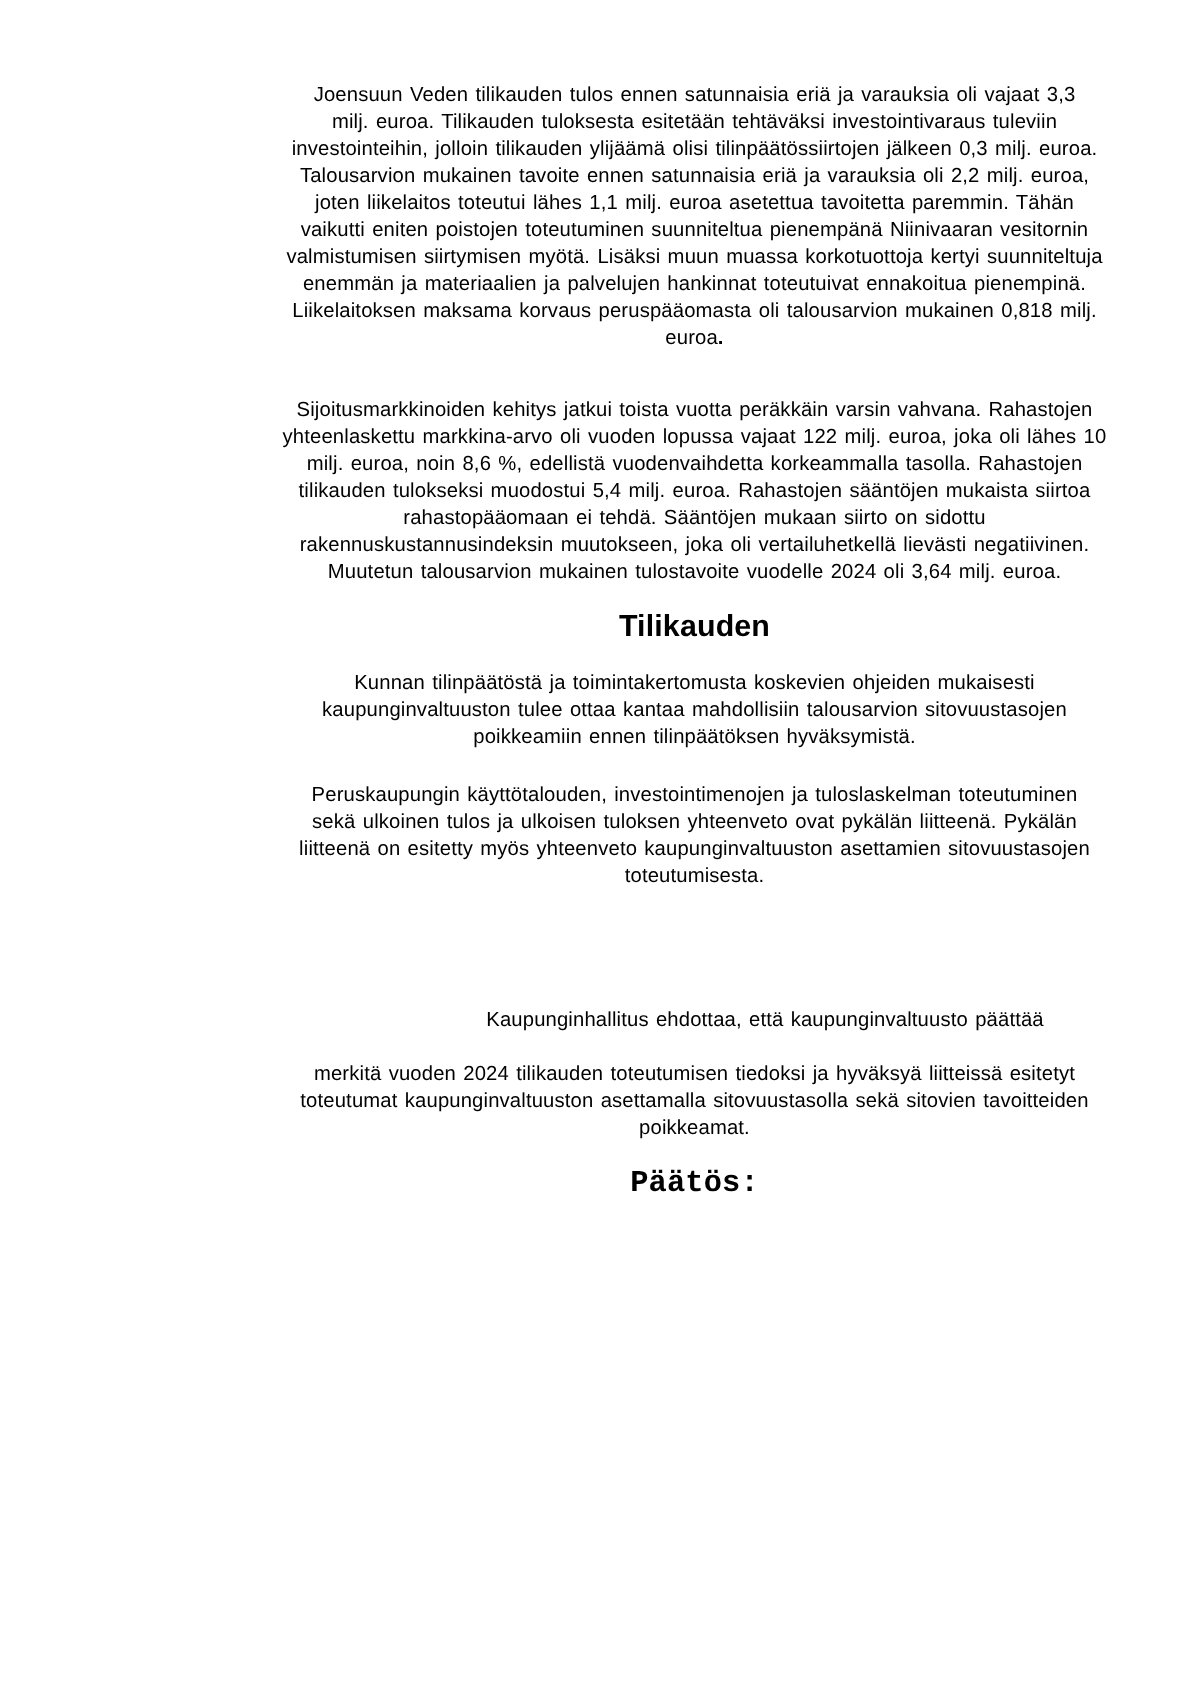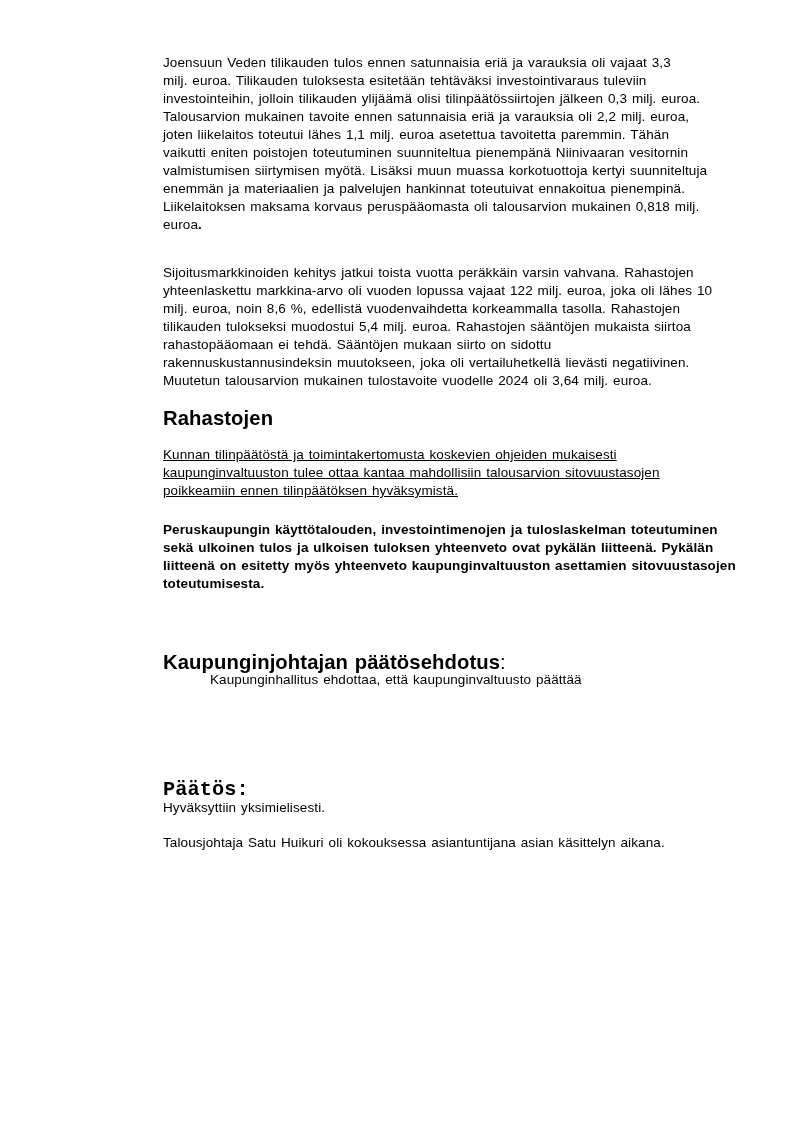--- a/index.html
+++ b/index.html
@@ -16,30 +16,31 @@
     line-height: 18px;
     color: #000000;
   }
   .block {
     position: absolute;
     left: 163px;
     width: 600px;
     white-space: pre;
     word-spacing: 1px;
     letter-spacing: 0.1px;
+    text-align: center;
   }
   .heading { font-weight: bold; }
   .colon-regular { font-weight: normal; }
   .bold-period { font-weight: bold; }
 
   .p1  { top: 54px;  }
   .p2  { top: 264px; }
   .h1  { top: 409px; }
-  .p3  { top: 446px; text-decoration: underline; }
-  .p4  { top: 521px; font-weight: bold; }
+  .p3  { top: 446px; }
+  .p4  { top: 521px; }
   .p5  { top: 615px; }
   .h2  { top: 653px; }
   .p6  { top: 671px; margin-left: 47px; }
   .p7  { top: 707px; }
   .h3  { top: 781px; font-family: Liberation Mono, monospace; }
   .p8  { top: 799px; }
   .p9  { top: 834px; }
 </style>
 </head>
 <body>
@@ -58,36 +59,36 @@
 euroa</span><span class="bold-period">.</span></p>
 
   <p class="block p2">Sijoitusmarkkinoiden kehitys jatkui toista vuotta peräkkäin varsin vahvana. Rahastojen
 yhteenlaskettu markkina-arvo oli vuoden lopussa vajaat 122 milj. euroa, joka oli lähes 10
 milj. euroa, noin 8,6 %, edellistä vuodenvaihdetta korkeammalla tasolla. Rahastojen
 tilikauden tulokseksi muodostui 5,4 milj. euroa. Rahastojen sääntöjen mukaista siirtoa
 rahastopääomaan ei tehdä. Sääntöjen mukaan siirto on sidottu
 rakennuskustannusindeksin muutokseen, joka oli vertailuhetkellä lievästi negatiivinen.
 Muutetun talousarvion mukainen tulostavoite vuodelle 2024 oli 3,64 milj. euroa.</p>
 
-  <h2 class="block h1 heading">Rahastojen</h2>
+  <h2 class="block h1 heading">Tilikauden</h2>
 
   <p class="block p3">Kunnan tilinpäätöstä ja toimintakertomusta koskevien ohjeiden mukaisesti
 kaupunginvaltuuston tulee ottaa kantaa mahdollisiin talousarvion sitovuustasojen
 poikkeamiin ennen tilinpäätöksen hyväksymistä.</p>
 
   <p class="block p4">Peruskaupungin käyttötalouden, investointimenojen ja tuloslaskelman toteutuminen
 sekä ulkoinen tulos ja ulkoisen tuloksen yhteenveto ovat pykälän liitteenä. Pykälän
 liitteenä on esitetty myös yhteenveto kaupunginvaltuuston asettamien sitovuustasojen
 toteutumisesta.</p>
 
 
-  <h2 class="block h2 heading"><span>Kaupunginjohtajan päätösehdotus</span><span class="colon-regular">:</span></h2>
 
   <p class="block p6">Kaupunginhallitus ehdottaa, että kaupunginvaltuusto päättää</p>
 
+  <p class="block p7">merkitä vuoden 2024 tilikauden toteutumisen tiedoksi ja hyväksyä liitteissä esitetyt
+toteutumat kaupunginvaltuuston asettamalla sitovuustasolla sekä sitovien tavoitteiden
+poikkeamat.</p>
 
   <h2 class="block h3 heading">Päätös:</h2>
 
-  <p class="block p8">Hyväksyttiin yksimielisesti.</p>
 
-  <p class="block p9">Talousjohtaja Satu Huikuri oli kokouksessa asiantuntijana asian käsittelyn aikana.</p>
 
 </div>
 
 </body></html>

